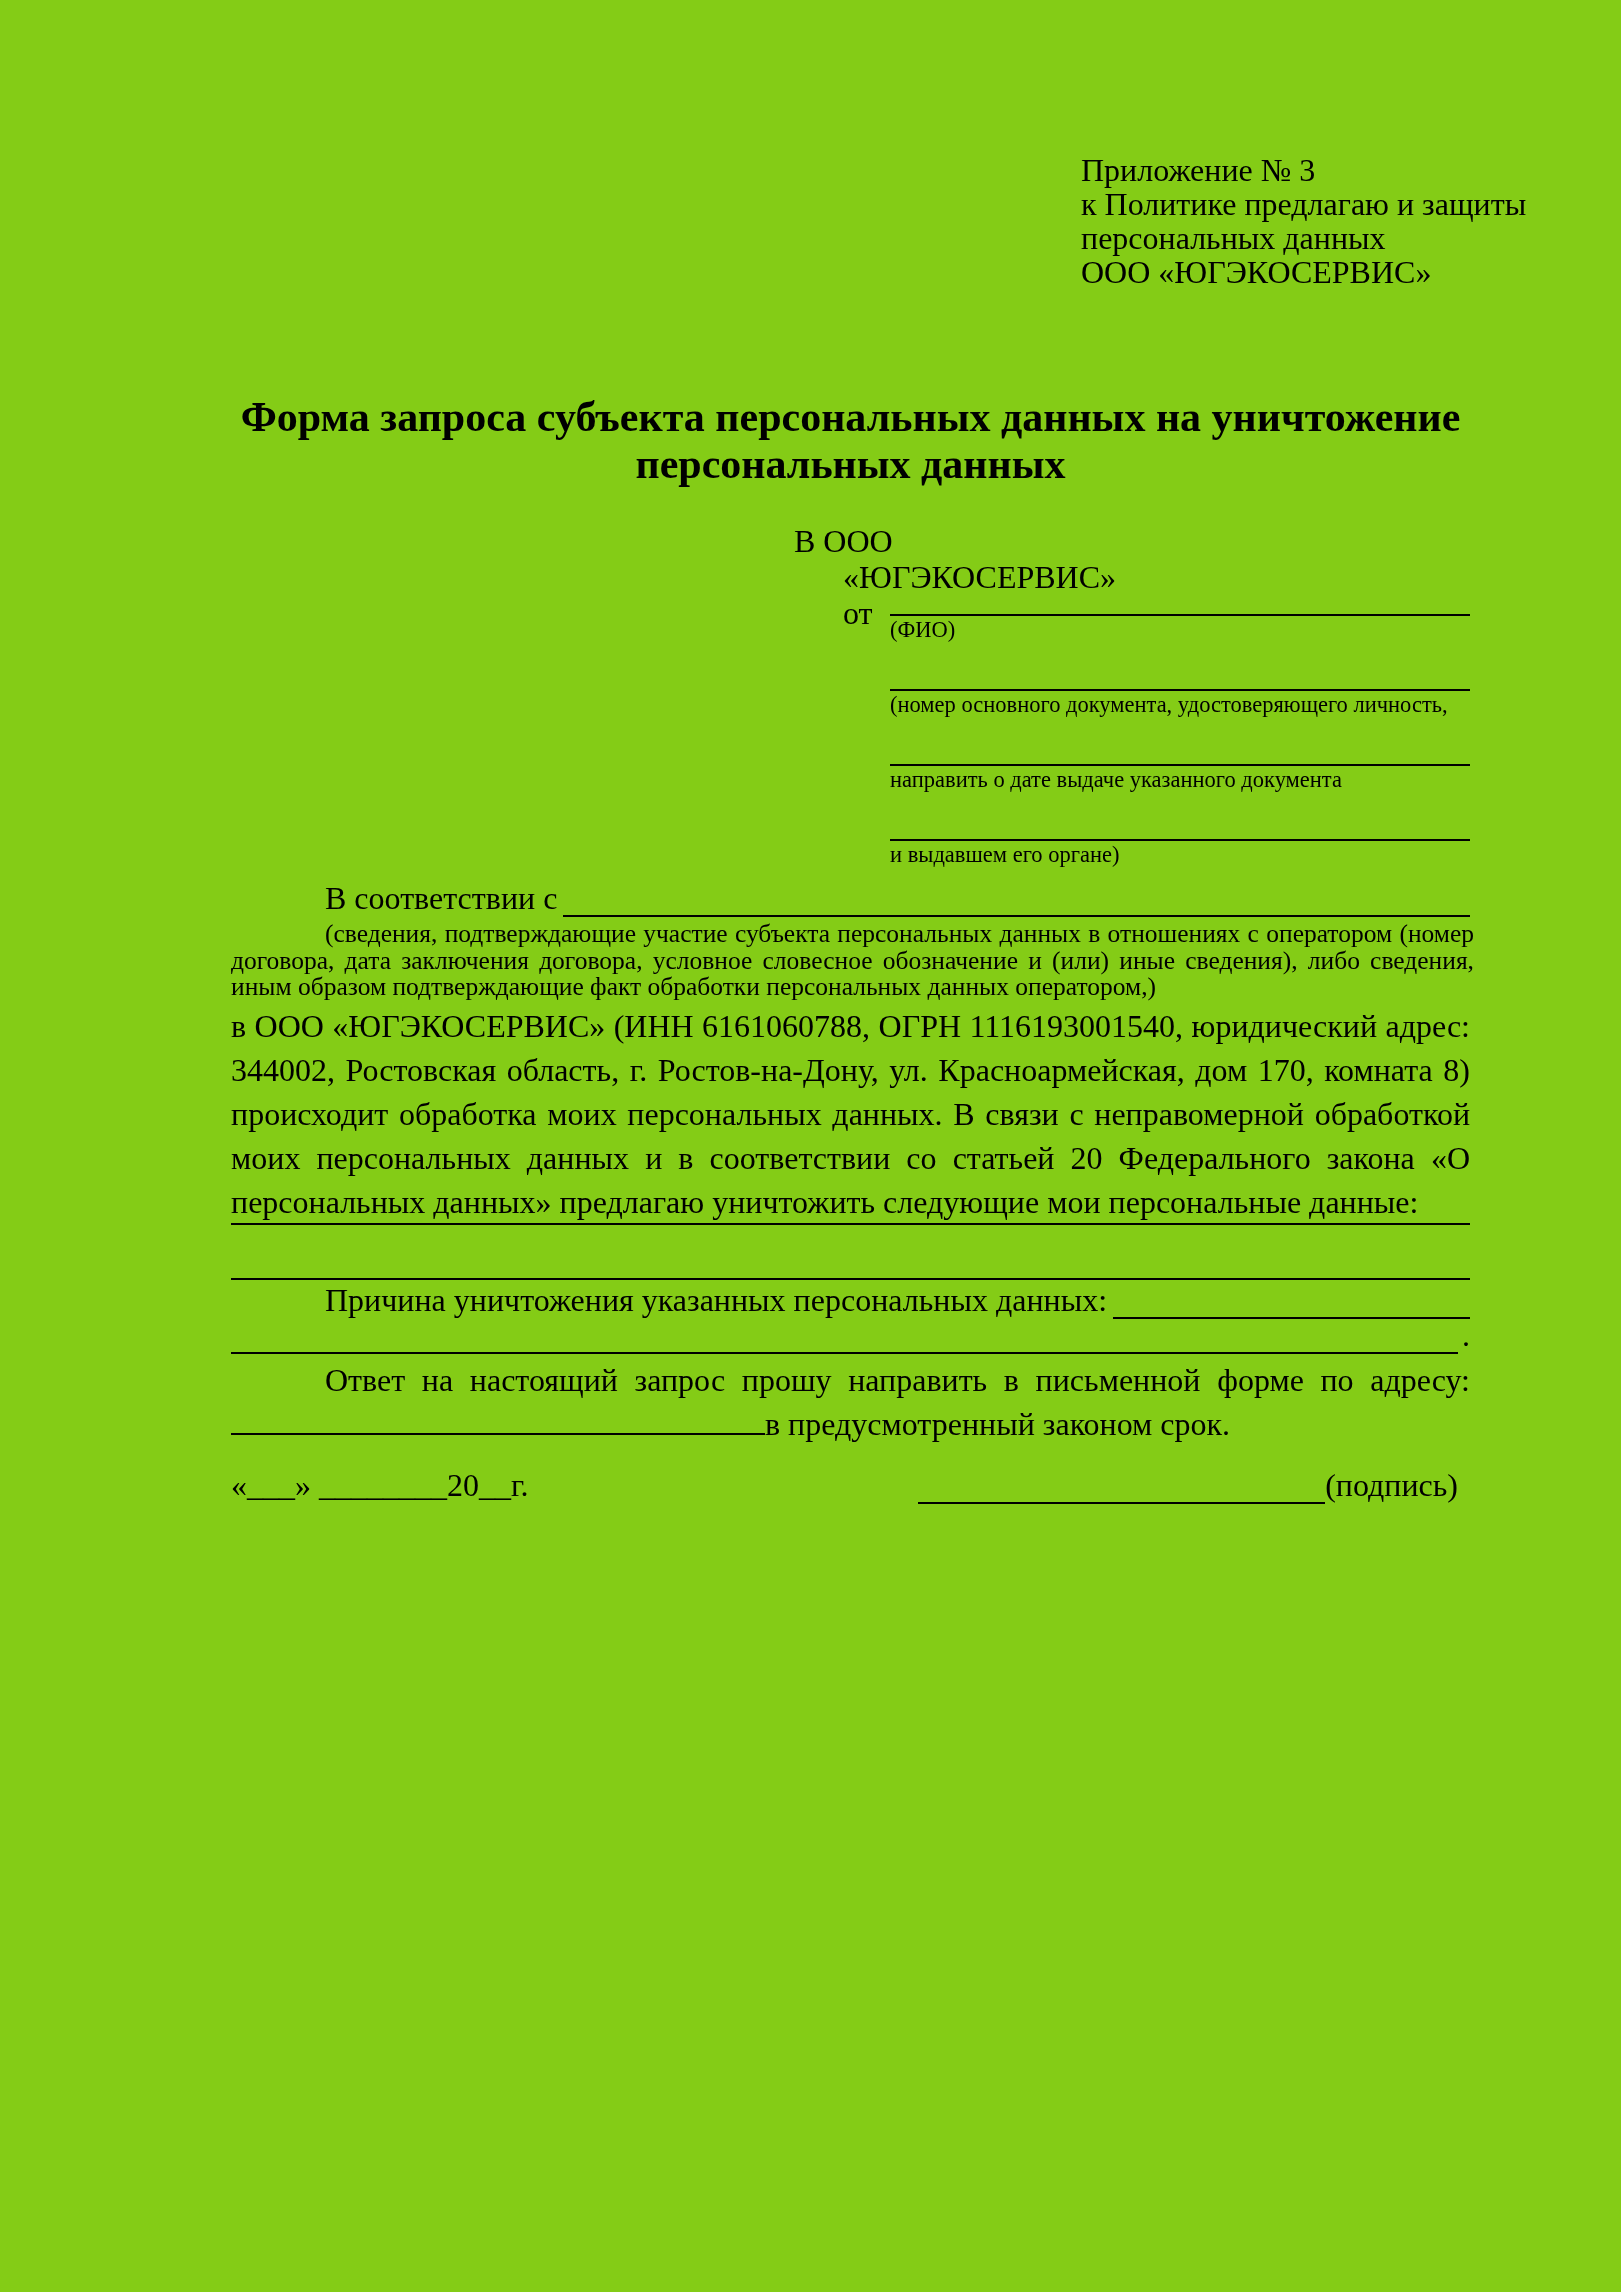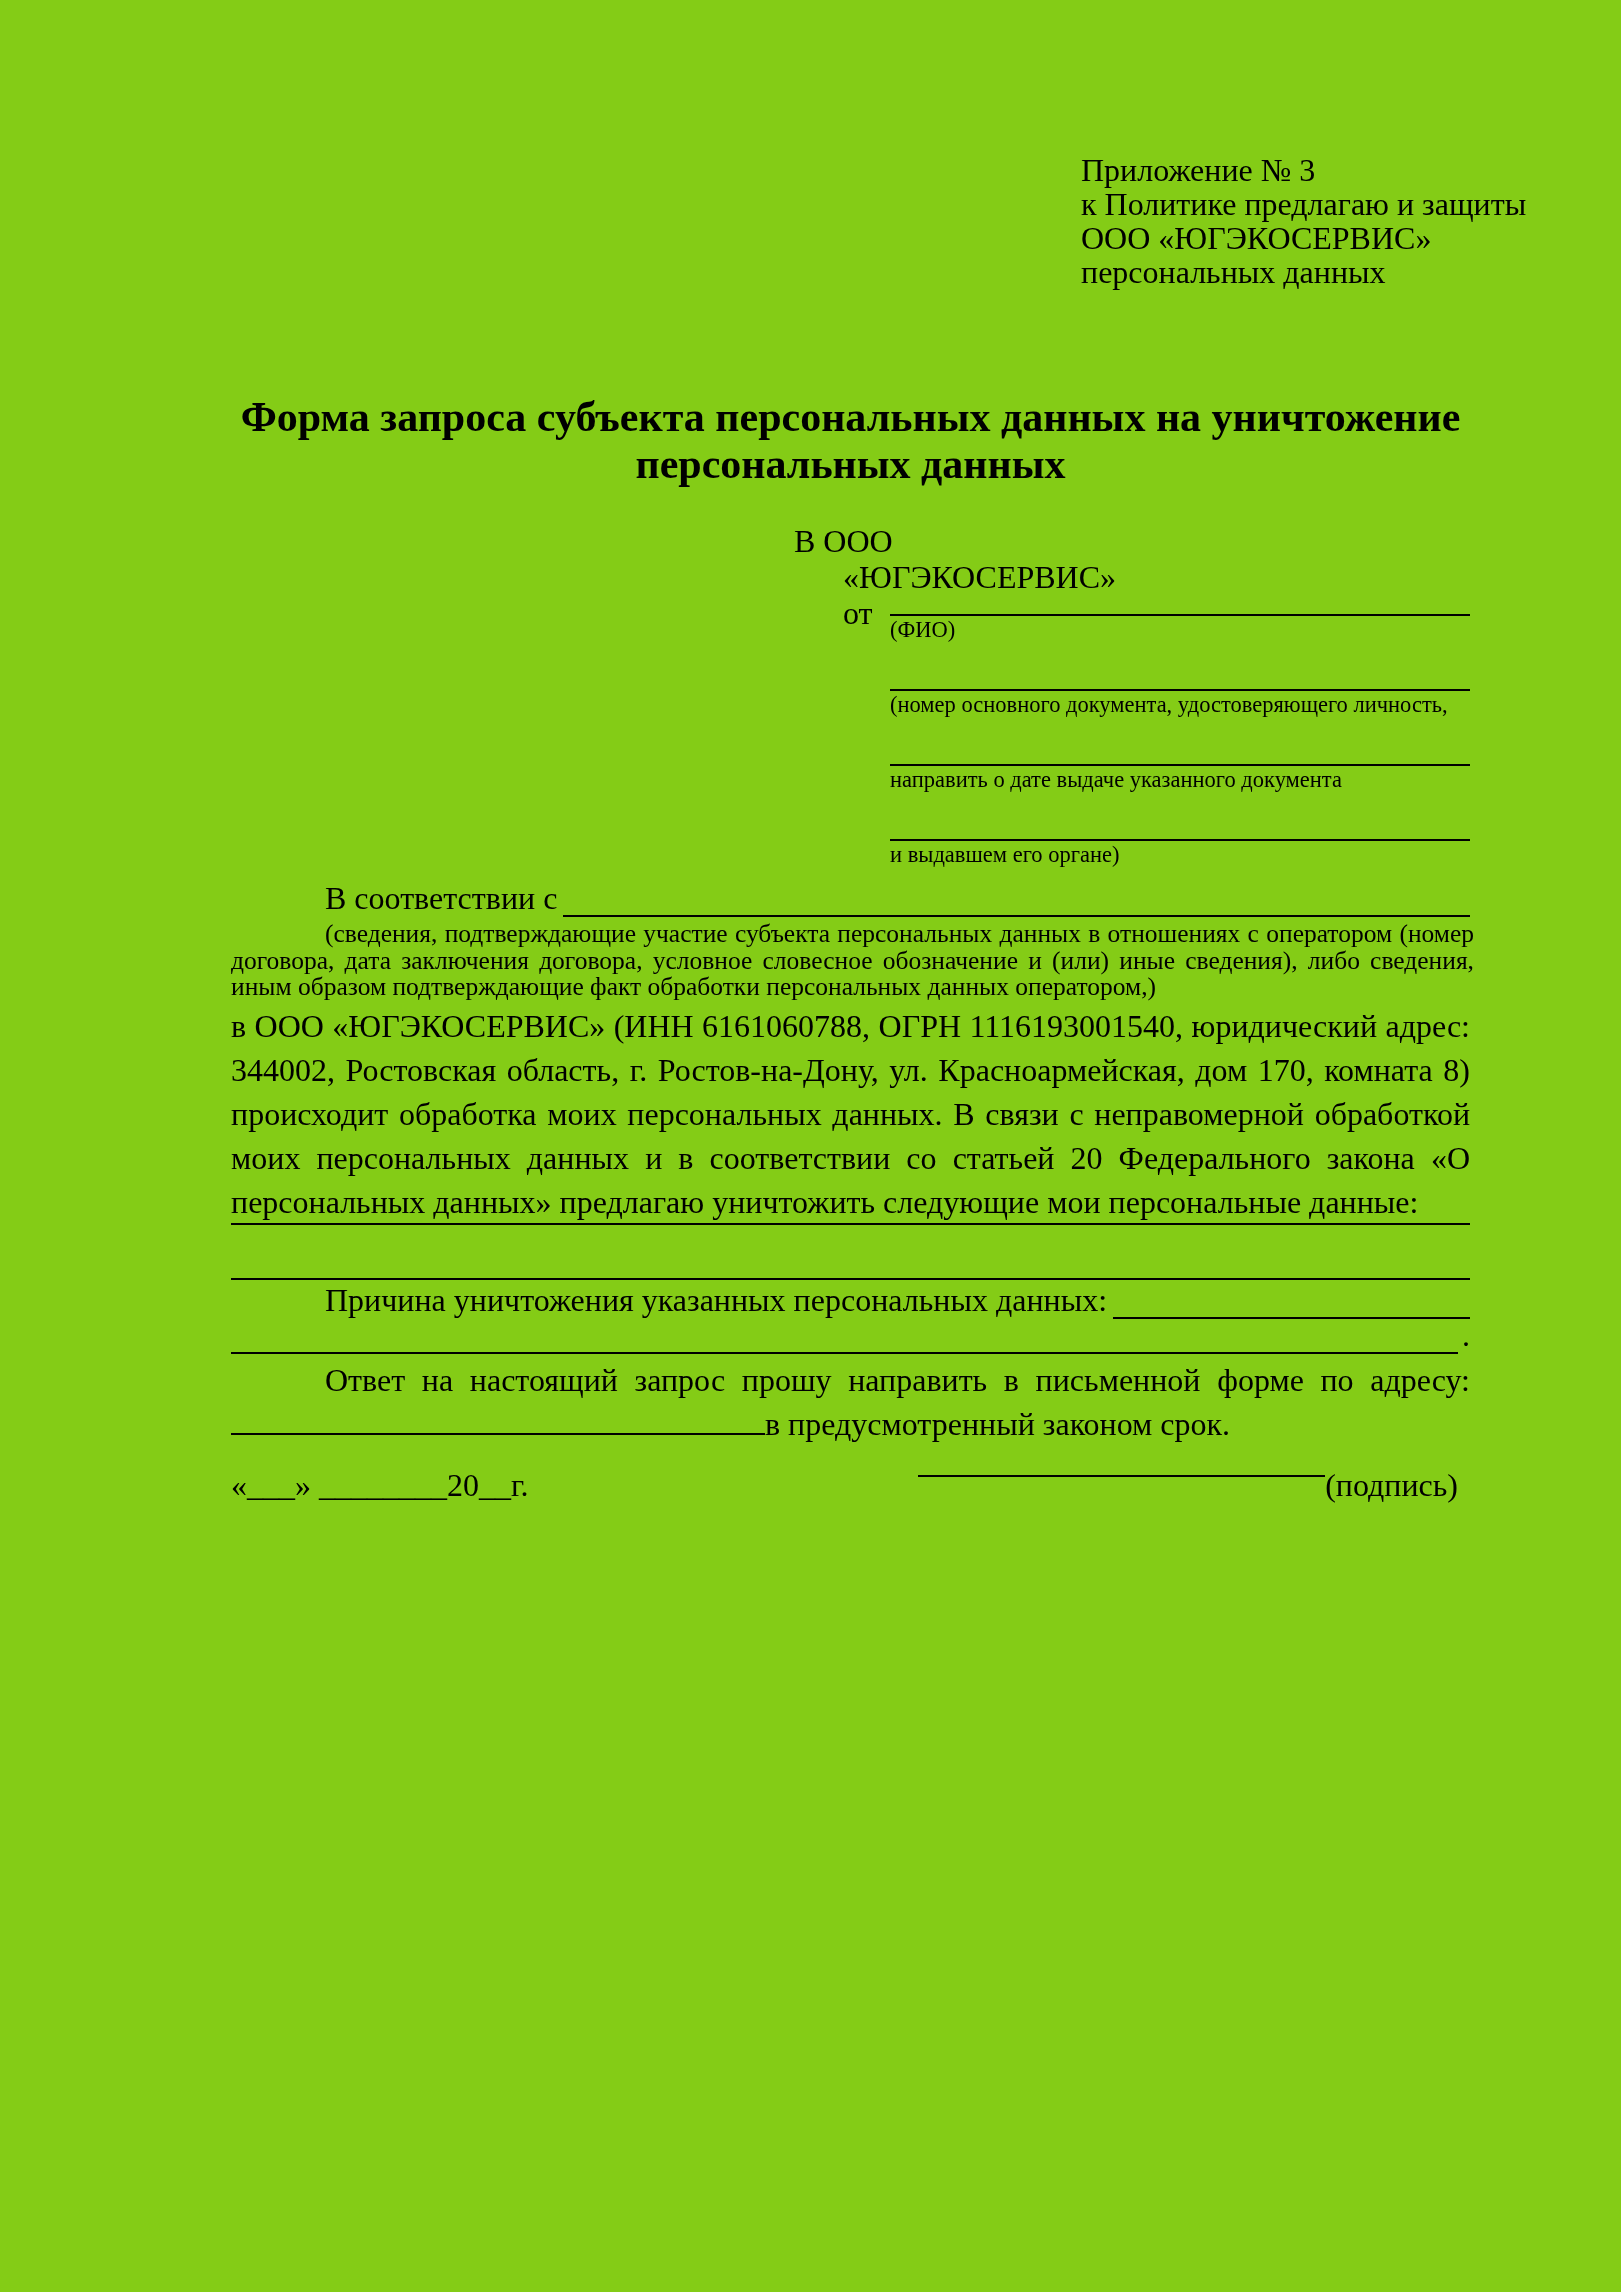--- a/index.html
+++ b/index.html
@@ -28,33 +28,33 @@
   .footnote{position:absolute;left:231px;top:921px;width:1243px;font-size:25.5px;line-height:26.5px;text-align:justify;text-indent:94px;}
   .main-para{position:absolute;left:231px;top:1004px;width:1239px;font-size:32px;line-height:44px;text-align:justify;}
   .wline1{position:absolute;left:231px;top:1188px;width:1239px;height:35px;border-bottom:2.9px solid #000;}
   .wline2{position:absolute;left:231px;top:1226px;width:1239px;height:52px;border-bottom:2.9px solid #000;}
   .reason{position:absolute;left:231px;top:1282px;width:1239px;}
   .reason-cont{position:absolute;left:231px;top:1315px;width:1239px;height:39px;}
   .reason-cont .fill-line{margin-left:0;margin-right:3.9px;}
   .answer{position:absolute;left:231px;top:1358px;width:1239px;font-size:32px;line-height:44px;text-align:justify;text-indent:94px;}
   .inline-blank{display:inline-block;width:534px;height:29px;border-bottom:2.9px solid #000;vertical-align:baseline;}
   .footer-row{position:absolute;left:231px;top:1467px;width:1227px;display:flex;justify-content:space-between;align-items:flex-end;font-size:32px;}
-  .sig-wrap{display:flex;}
+  .sig-wrap{display:flex;align-items:flex-end;}
   .sig-blank{width:407px;height:7.8px;border-bottom:2.9px solid #000;}
 </style>
 </head>
 <body>
 
 <div class="page">
 
   <div class="appendix">
     <div>Приложение № 3</div>
     <div>к Политике предлагаю и защиты</div>
+    <div>персональных данных</div>
     <div>ООО «ЮГЭКОСЕРВИС»</div>
-    <div>персональных данных</div>
   </div>
 
   <div class="doc-title">Форма запроса субъекта персональных данных на уничтожение персональных данных</div>
 
   <div class="addressee">
     <div class="addr-1">В ООО</div>
     <div class="addr-2">«ЮГЭКОСЕРВИС»</div>
     <div class="addr-3">от</div>
   </div>
 

